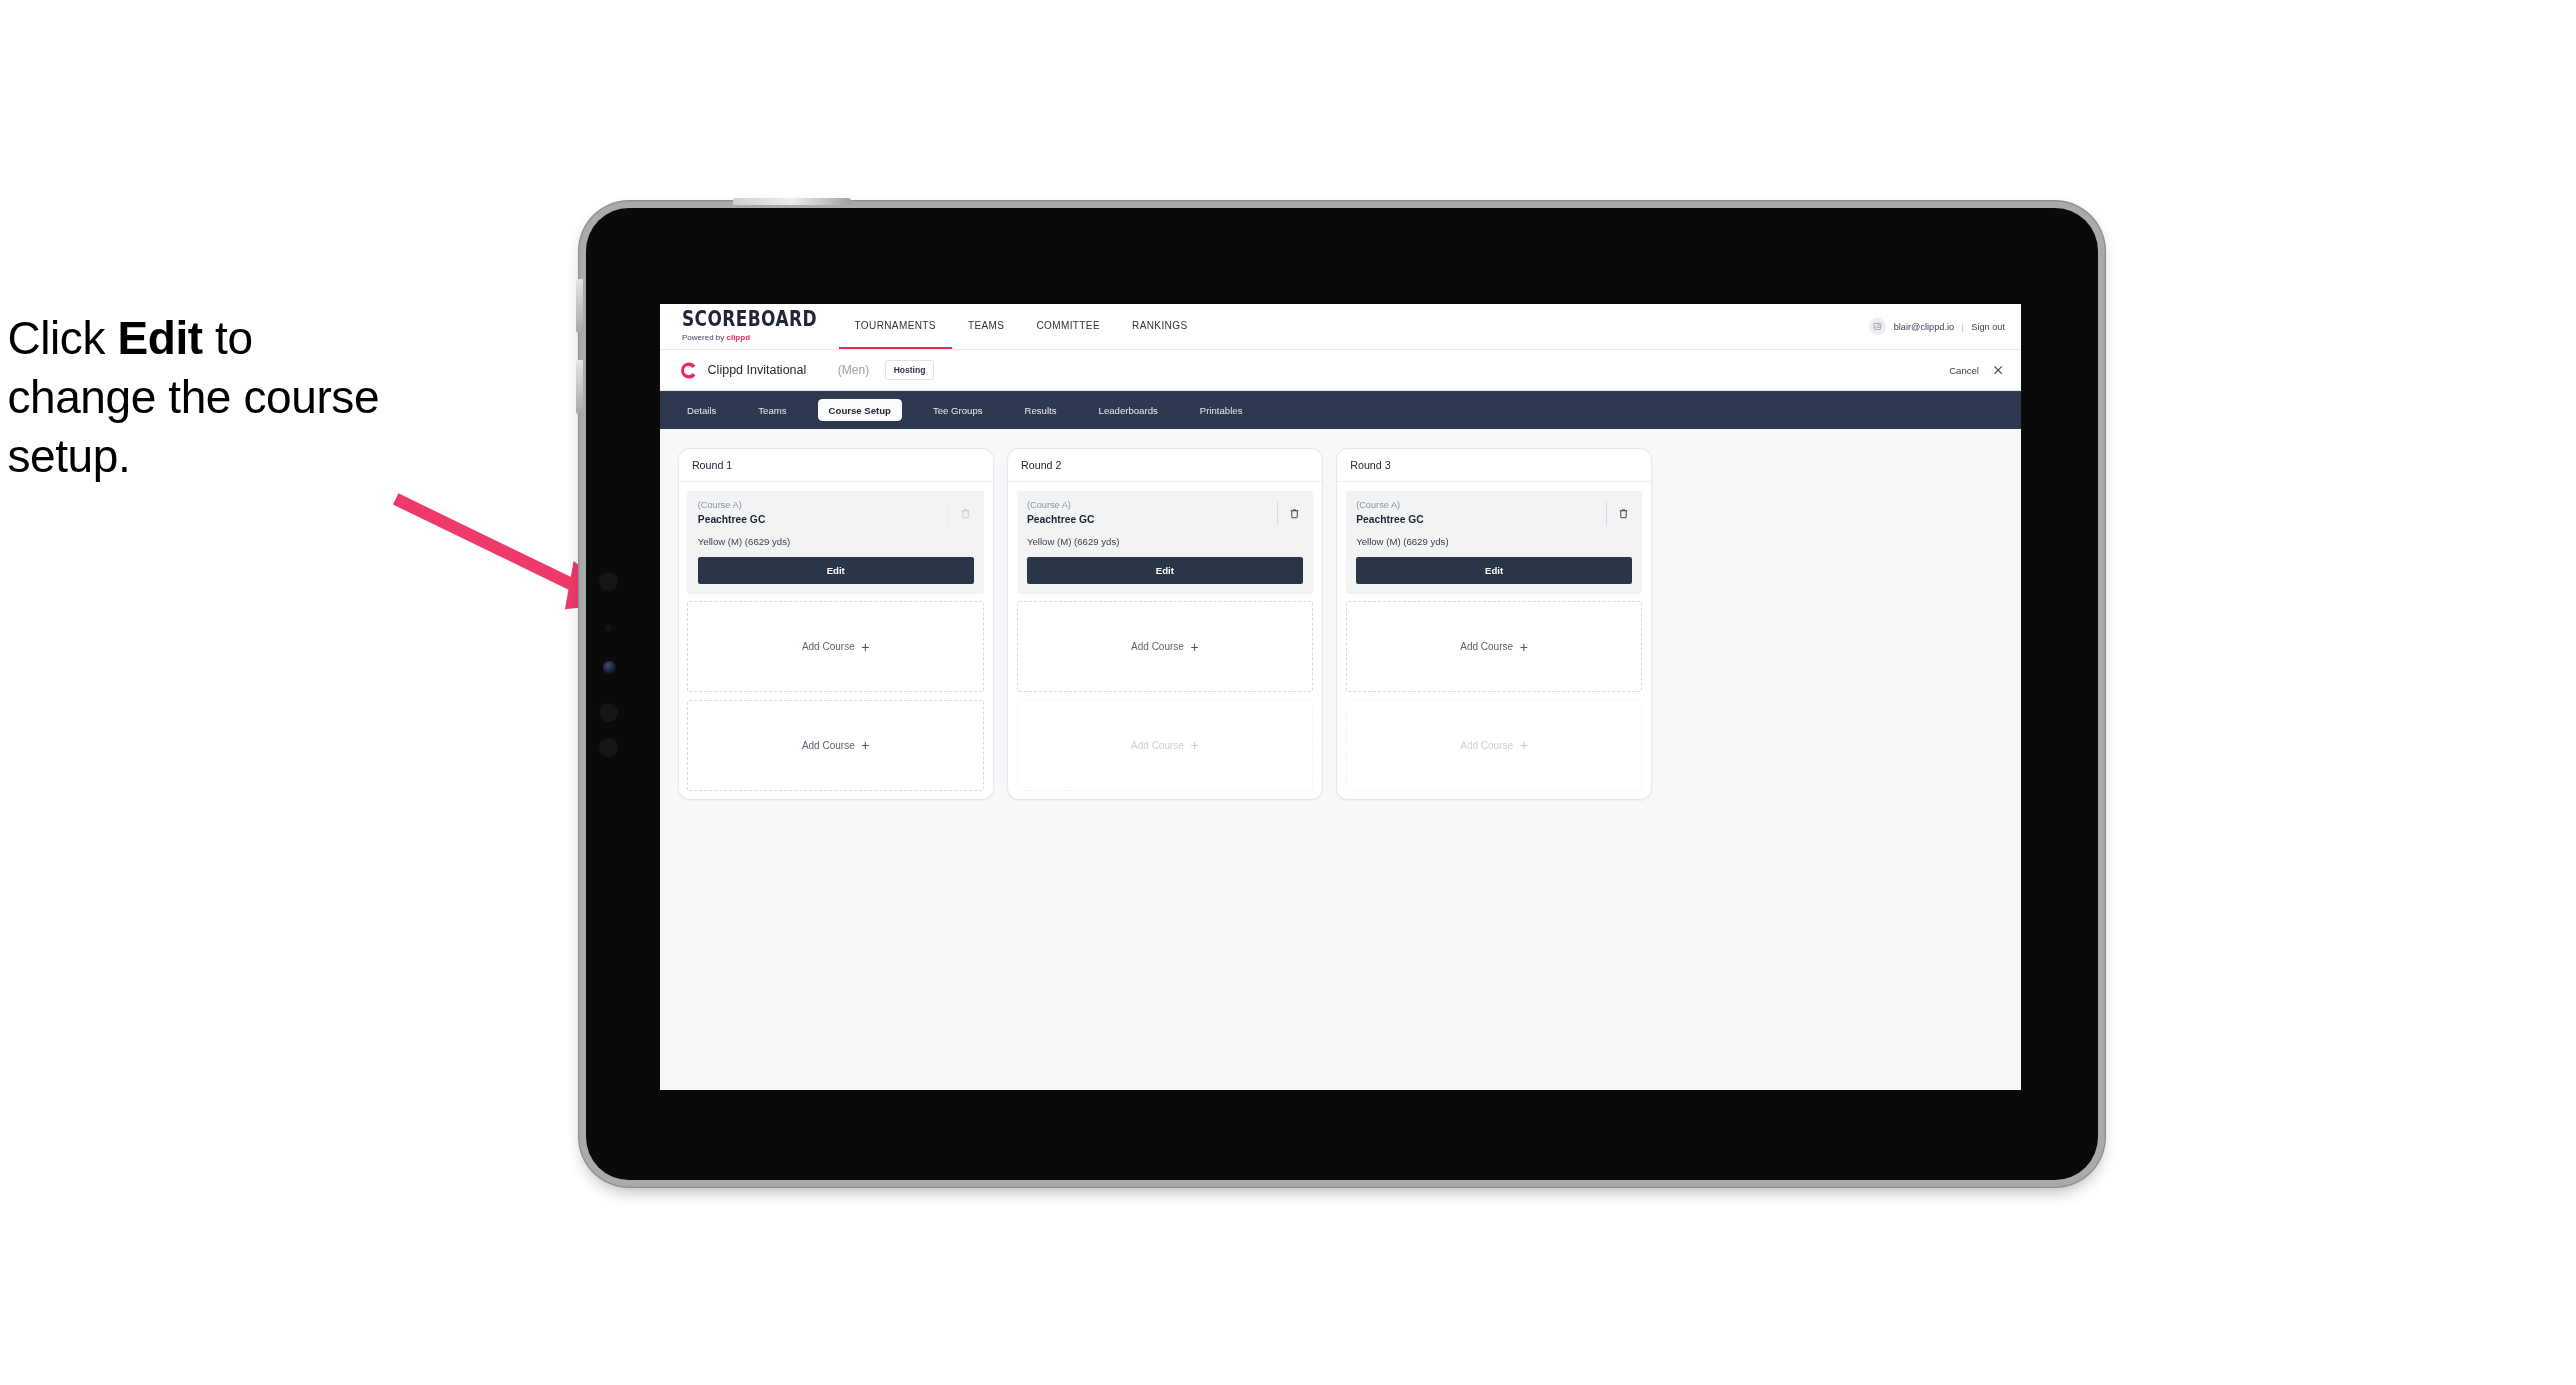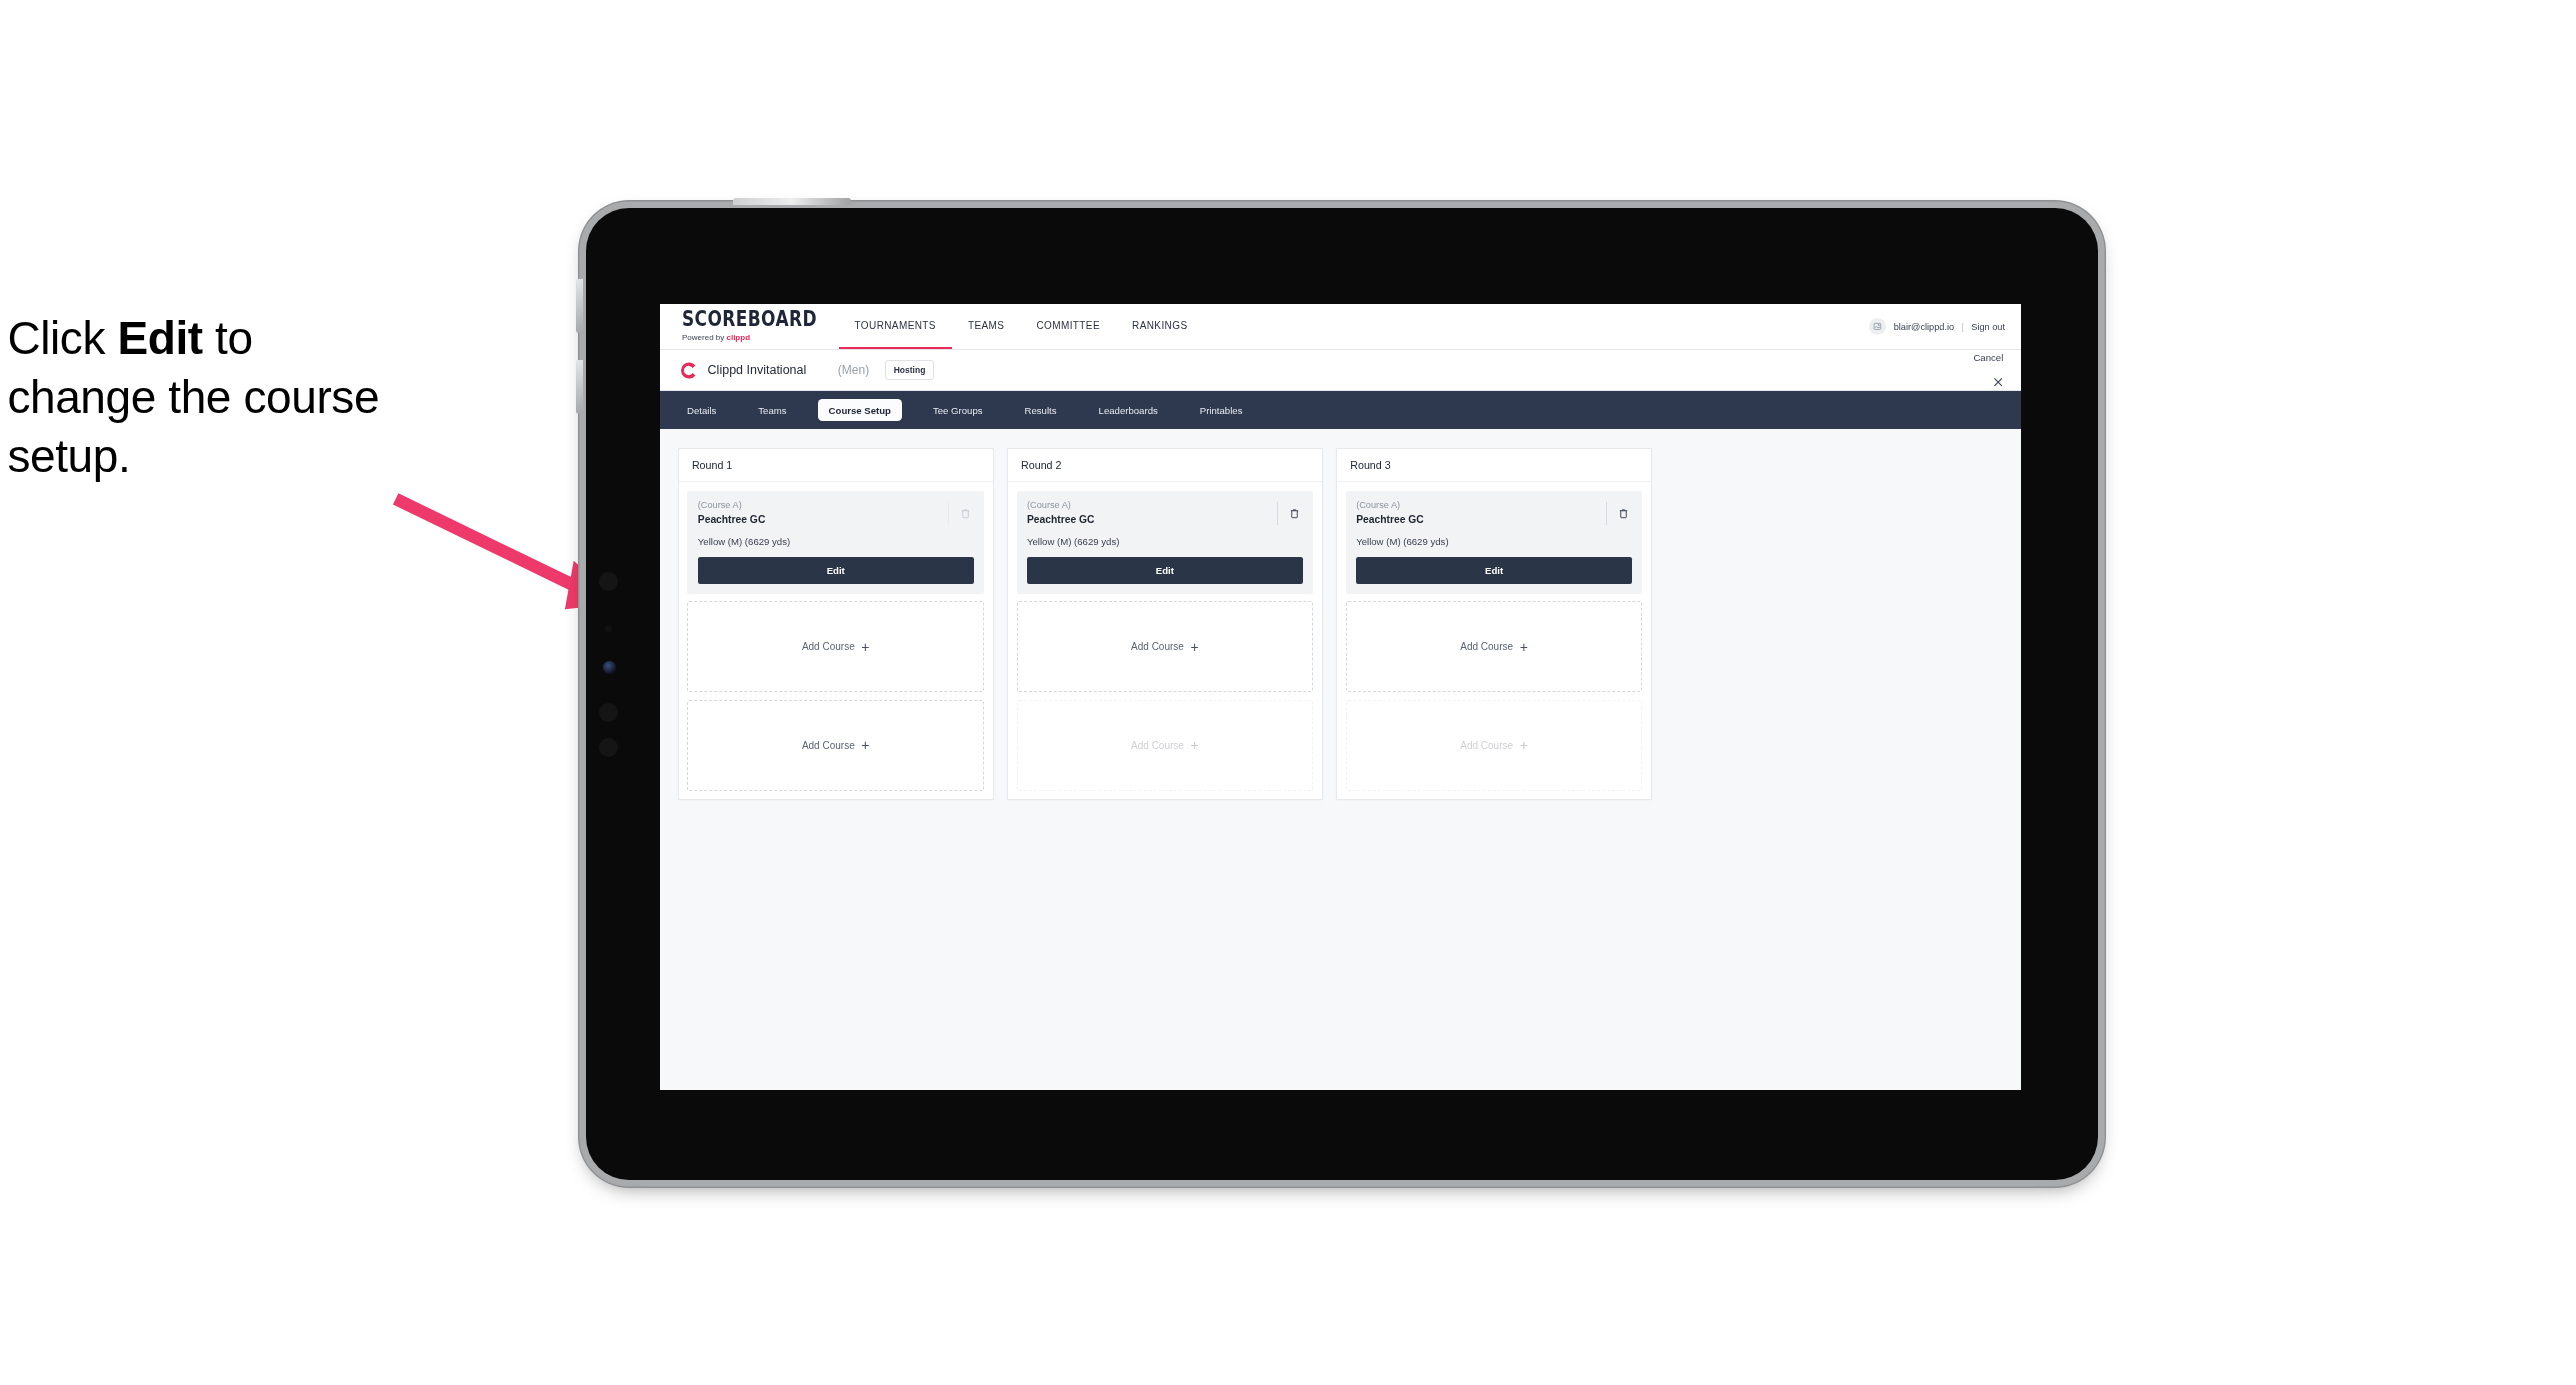--- a/index.html
+++ b/index.html
@@ -95,41 +95,41 @@
     display:flex; align-items:center; padding: 0 17.7px 0 19px; gap: 9.6px;
   }
   #clippd-c { width: 19px; height: 19px; flex: 0 0 auto; }
   #tour-name { font-size: 12.5px; color:#242a38; font-weight: 400; white-space: nowrap; }
   #tour-gender { font-size: 12px; color:#9aa1ad; margin-left: 22px; }
   #hosting {
     margin-left: 5.9px; border:0.7px solid #dfe2e7; border-radius:2.9px;
     padding: 3.7px 8px; font-size: 8.5px; font-weight: 700; color:#2b3243; background:#fff;
   }
   #cancel {
-    margin-left:auto; display:flex; align-items:flex-end; gap:14px;
-    font-size: 9.6px; color:#3a4152; cursor:pointer;flex-direction:column;
+    margin-left:auto; display:flex; align-items:flex-start; gap:14px;
+    font-size: 9.6px; color:#3a4152; cursor:pointer;
   }
   #cancel svg { width: 10.3px; height: 10.3px; }
 
   
   #subtabs {
     height: 38px; background:#2e3950; display:flex; align-items:center;
     padding-left: 16px; gap: 20px;
   }
   .subtab {
     font-size: 9.6px; color:#e7eaf0; padding: 5.2px 11px; border-radius: 4.4px;
     cursor:pointer; white-space: nowrap;
   }
   .subtab.active { background:#fbfcfd; color:#202736; font-weight: 700; }
 
   
   #rounds { display:flex; gap: 13.2px; padding: 19px 17.7px; align-items: flex-start; }
   .round-card {
     width: 316px; background:#ffffff;
-    border:0.7px solid #e7e9ed; border-radius: 0;
+    border:0.7px solid #e7e9ed; border-radius: 12px;
     box-shadow: 0 0.7px 1.5px rgba(20,25,40,.05);
     overflow:hidden; flex: 0 0 auto;
   }
   .round-head {
     padding: 10.3px 13.2px 9.6px; border-bottom:0.7px solid #edeff2;
     font-size: 10.7px; color:#222836; font-weight: 400;
   }
   .round-body { padding: 8.8px; }
 
   .course-tile { background:#f1f3f5; border-radius:2.2px; padding: 9.6px 10.3px 10.3px; }

